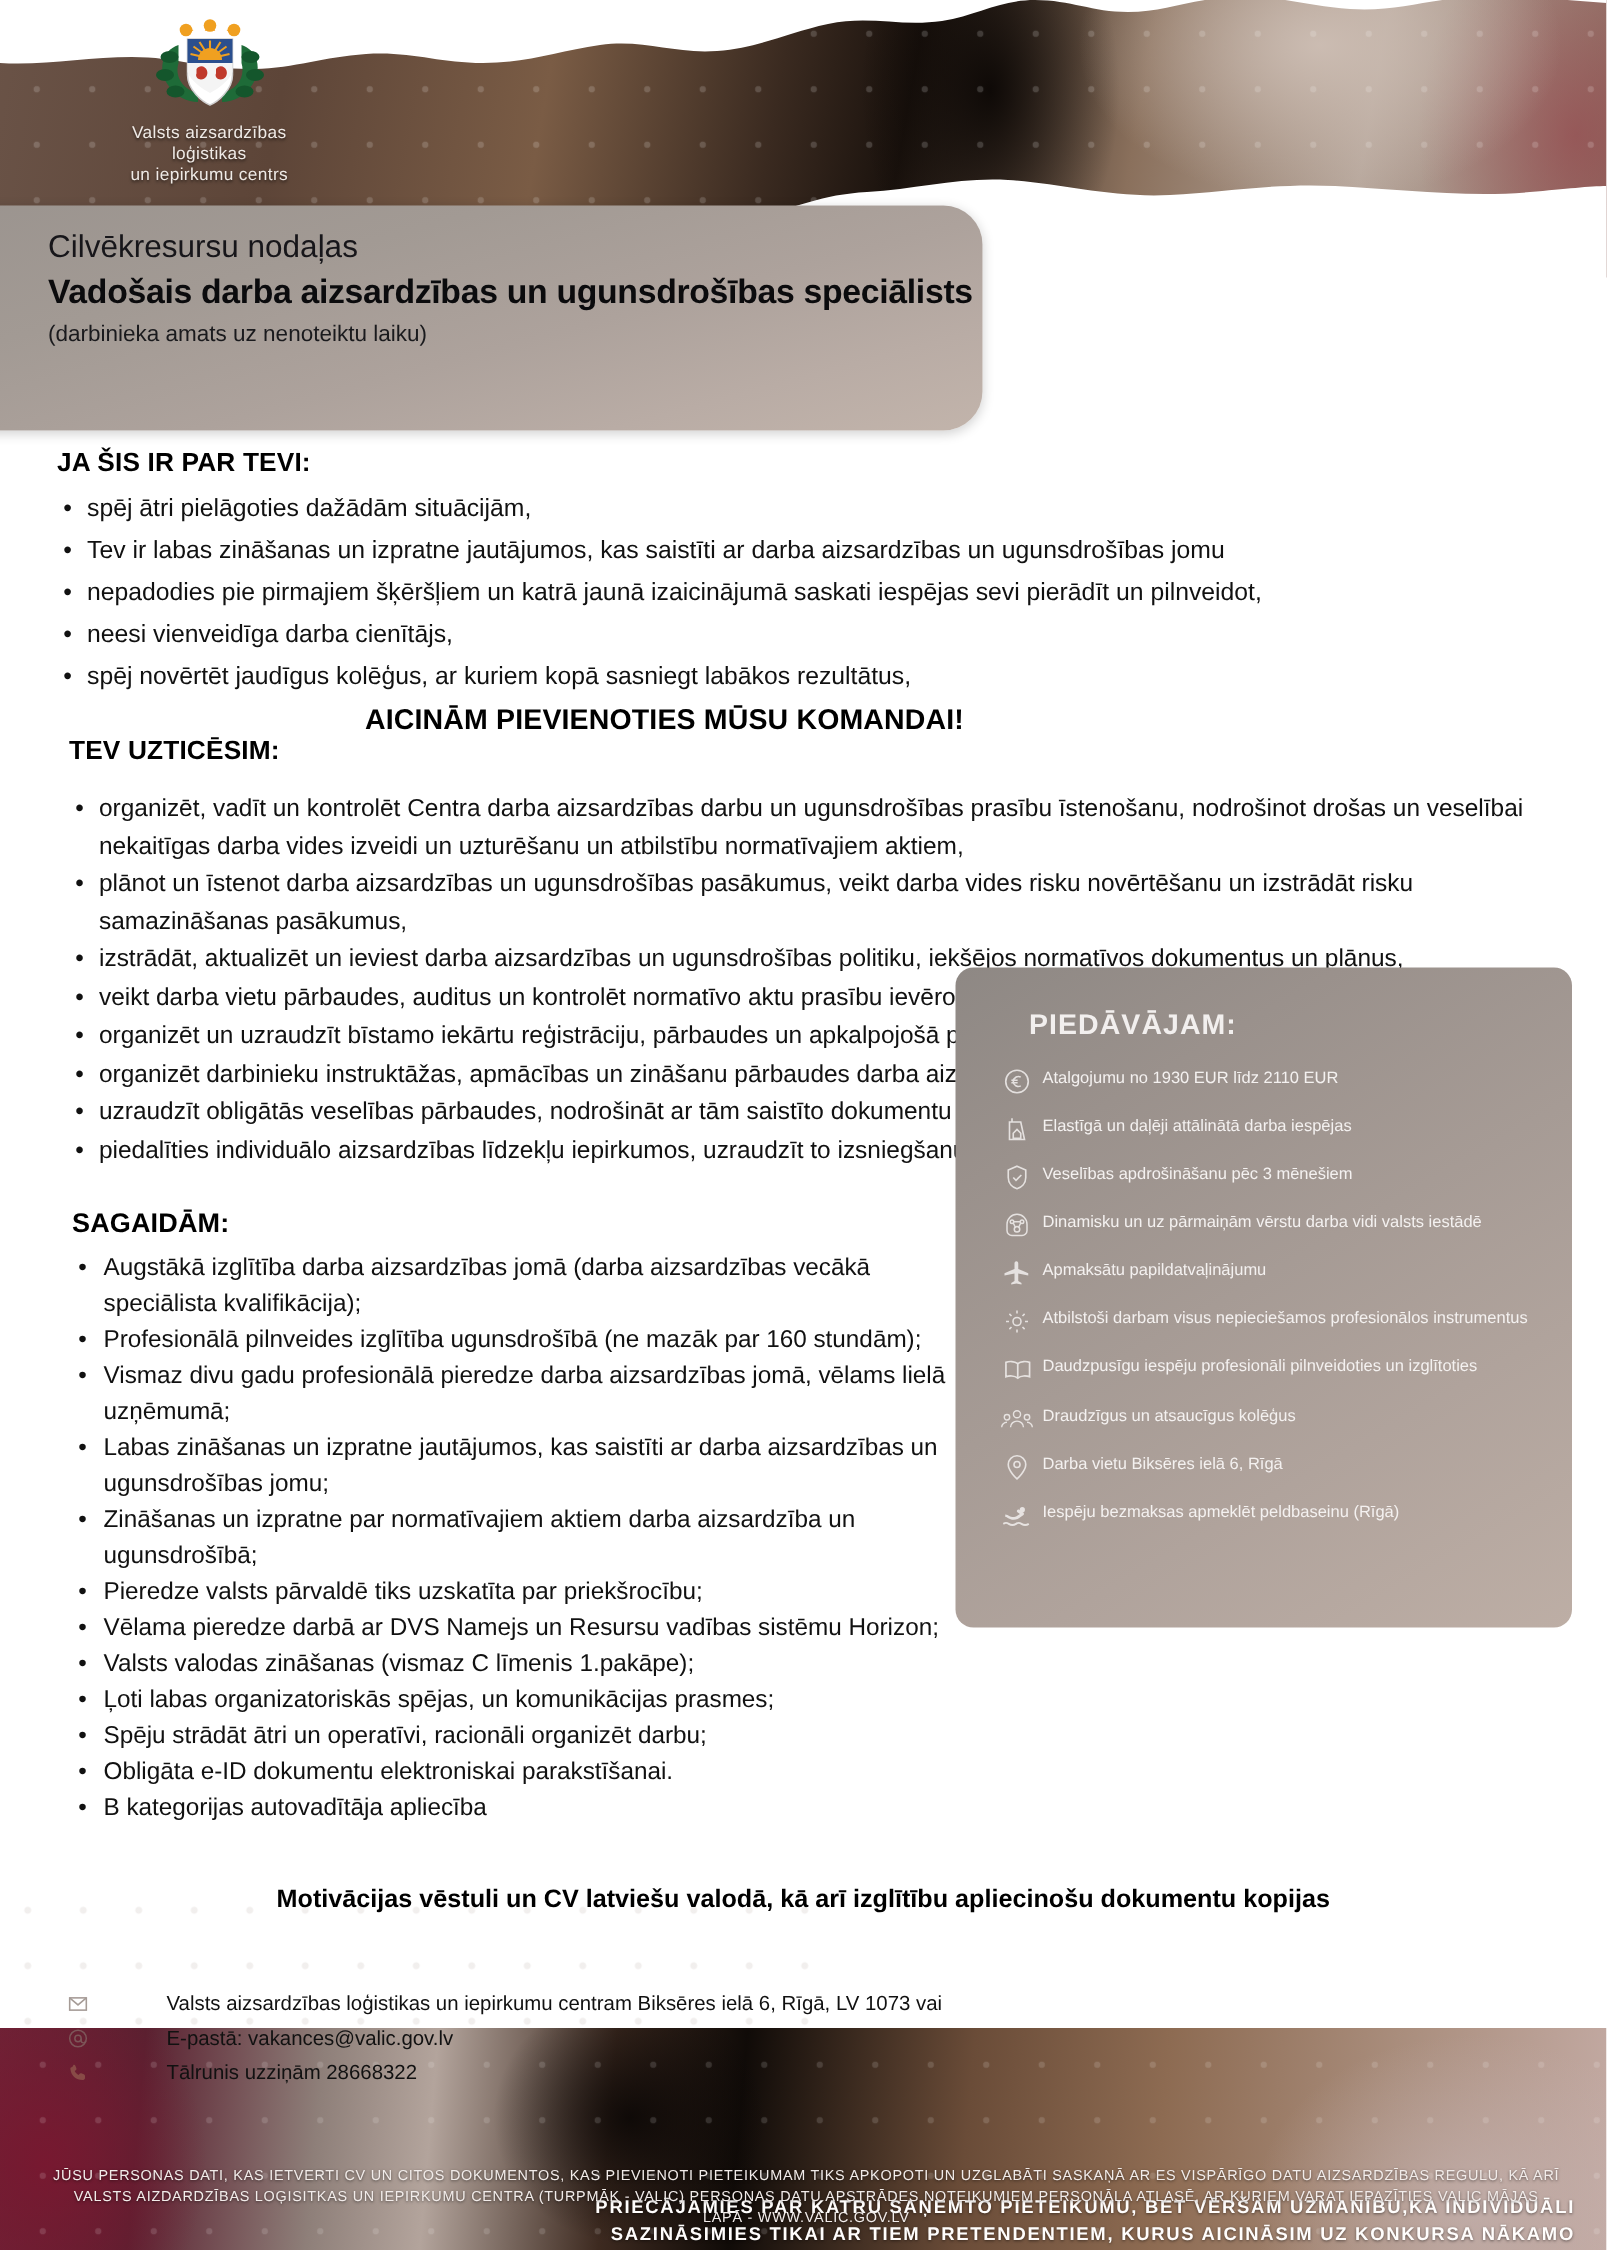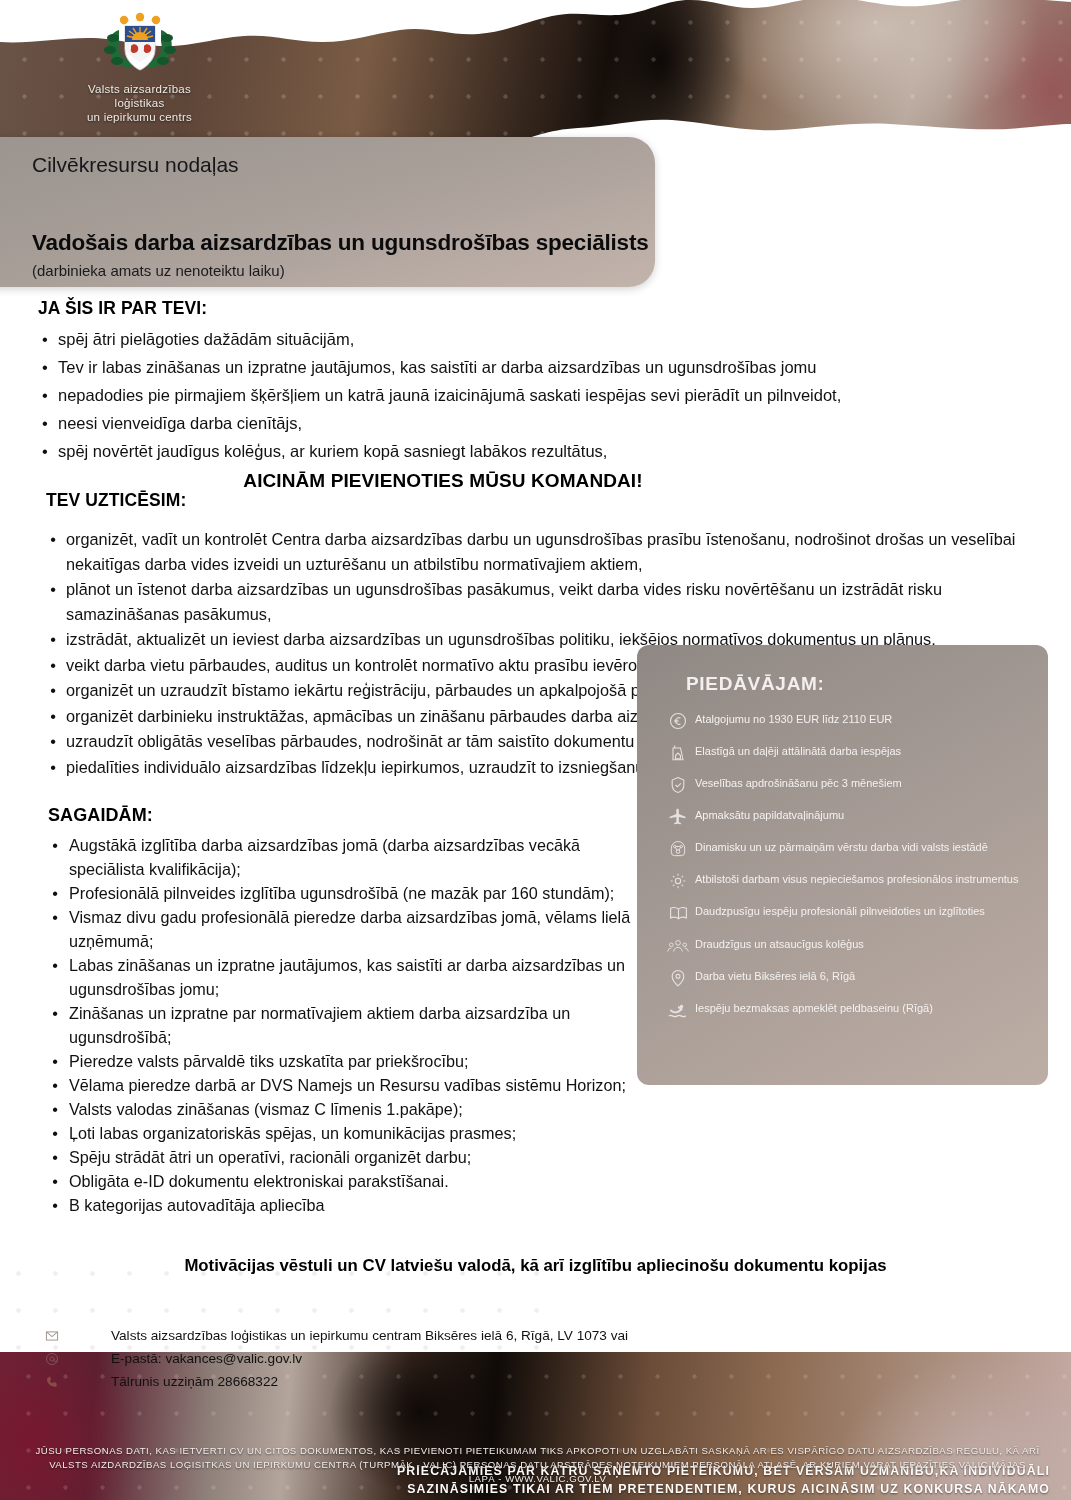--- a/index.html
+++ b/index.html
@@ -43,21 +43,21 @@
 
   
   .banner{
     position:absolute; left:-40px; top:137px; width:695px; height:150px;
     border-radius:26px; z-index:11;
     background:linear-gradient(165deg, #9b948f 0%, #a29a94 30%, #ada29c 58%, #b9aca5 80%, #c2b4ab 100%);
     box-shadow:0 2px 8px rgba(0,0,0,.18);
     padding:14px 0 0 72px;
   }
   .banner-dept{ font-size:21px; color:#17161a; line-height:28px; font-weight:400; }
-  .banner-title{ font-size:22.5px; font-weight:bold; color:#0b0b0d; line-height:32px; letter-spacing:-.2px;margin-top:48px; }
+  .banner-title{ font-size:22.5px; font-weight:bold; color:#0b0b0d; line-height:32px; letter-spacing:-.2px; }
   .banner-sub{ font-size:15px; color:#1a1a1d; line-height:22px; margin-top:1px; }
 
   
   .body-area{
     position:absolute; left:0; top:150px; width:1071px; height:1240px; z-index:6;
   }
 
   .sec{ position:absolute; }
   .sec-head{
     font-weight:bold; letter-spacing:.1px; color:#000;
@@ -283,38 +283,38 @@
       <svg width="20" height="20" viewBox="0 0 24 24" fill="none" stroke="#f2efee" stroke-width="1.3">
           <path d="M12 3l7 3v6c0 5-3.5 8-7 9-3.5-1-7-4-7-9V6z"></path>
           <path d="M9 12l2.2 2.2L15.5 10"></path>
         </svg>
     </span>
     <span class="offer-tx">Veselības apdrošināšanu pēc 3 mēnešiem</span>
   </div>
 
   <div class="offer-row">
     <span class="offer-ico">
-      <svg width="20" height="20" viewBox="0 0 24 24" fill="#f2efee">
-          <path d="M21 13.5l-8-1.6V18l2.6 1.6v1.2L11.5 20l-4.1.8v-1.2L10 18v-6.1L2 13.5v-1.8l8-3.4V3.8c0-.9.7-1.6 1.5-1.6s1.5.7 1.5 1.6v4.5l8 3.4z"></path>
-        </svg>
-    </span>
-    <span class="offer-tx">Apmaksātu papildatvaļinājumu</span>
-  </div>
-
-  <div class="offer-row">
-    <span class="offer-ico">
       <svg width="20" height="20" viewBox="0 0 24 24" fill="none" stroke="#f2efee" stroke-width="1.2">
           <path d="M4 11a8 8 0 0 1 16 0v5a4 4 0 0 1-4 4H8a4 4 0 0 1-4-4z"></path>
           <circle cx="8" cy="9" r="1.4"></circle>
           <circle cx="16" cy="9" r="1.4"></circle>
           <circle cx="12" cy="15" r="2.2"></circle>
           <path d="M9 10l2 4M15 10l-2 4M9.5 9h5"></path>
         </svg>
     </span>
     <span class="offer-tx">Dinamisku un uz pārmaiņām vērstu darba vidi valsts iestādē</span>
+  </div>
+
+  <div class="offer-row">
+    <span class="offer-ico">
+      <svg width="20" height="20" viewBox="0 0 24 24" fill="#f2efee">
+          <path d="M21 13.5l-8-1.6V18l2.6 1.6v1.2L11.5 20l-4.1.8v-1.2L10 18v-6.1L2 13.5v-1.8l8-3.4V3.8c0-.9.7-1.6 1.5-1.6s1.5.7 1.5 1.6v4.5l8 3.4z"></path>
+        </svg>
+    </span>
+    <span class="offer-tx">Apmaksātu papildatvaļinājumu</span>
   </div>
 
   <div class="offer-row">
     <span class="offer-ico">
       <svg width="20" height="20" viewBox="0 0 24 24" fill="none" stroke="#f2efee" stroke-width="1.25">
           <circle cx="12" cy="12" r="3.2"></circle>
           <path d="M12 3.2v2.4M12 18.4v2.4M3.2 12h2.4M18.4 12h2.4M5.9 5.9l1.7 1.7M16.4 16.4l1.7 1.7M18.1 5.9l-1.7 1.7M7.6 16.4l-1.7 1.7"></path>
         </svg>
     </span>
     <span class="offer-tx">Atbilstoši darbam visus nepieciešamos profesionālos instrumentus</span>

